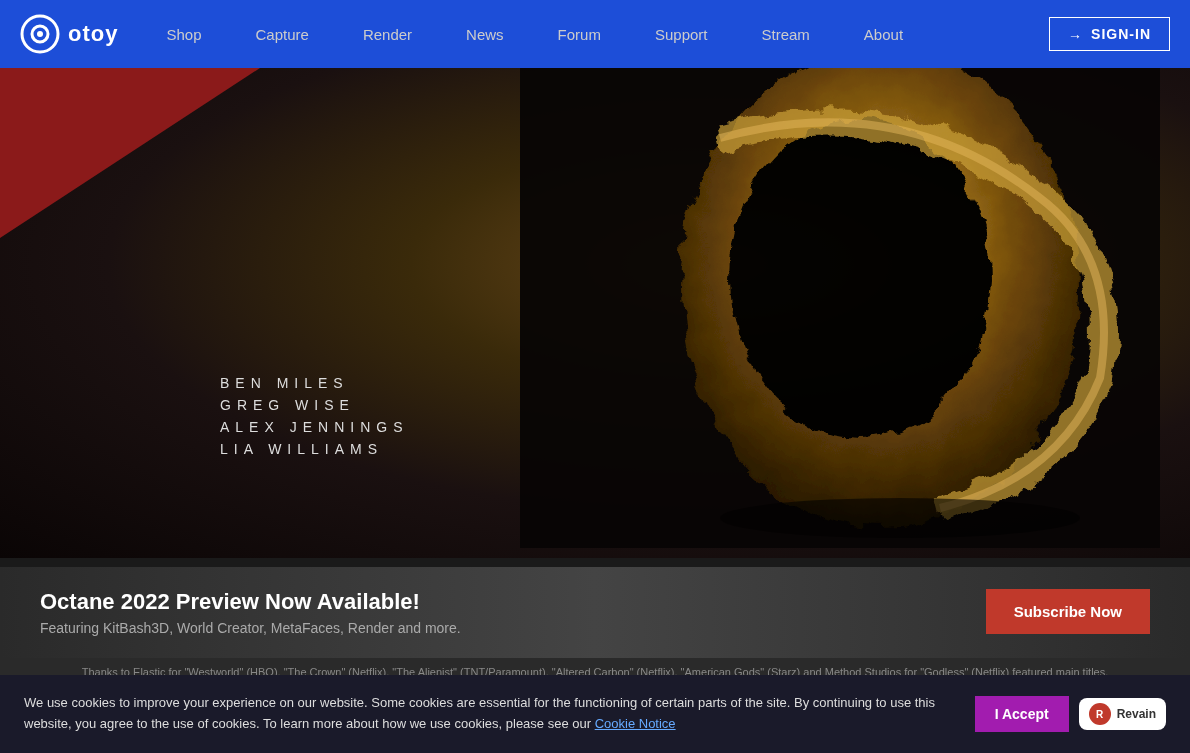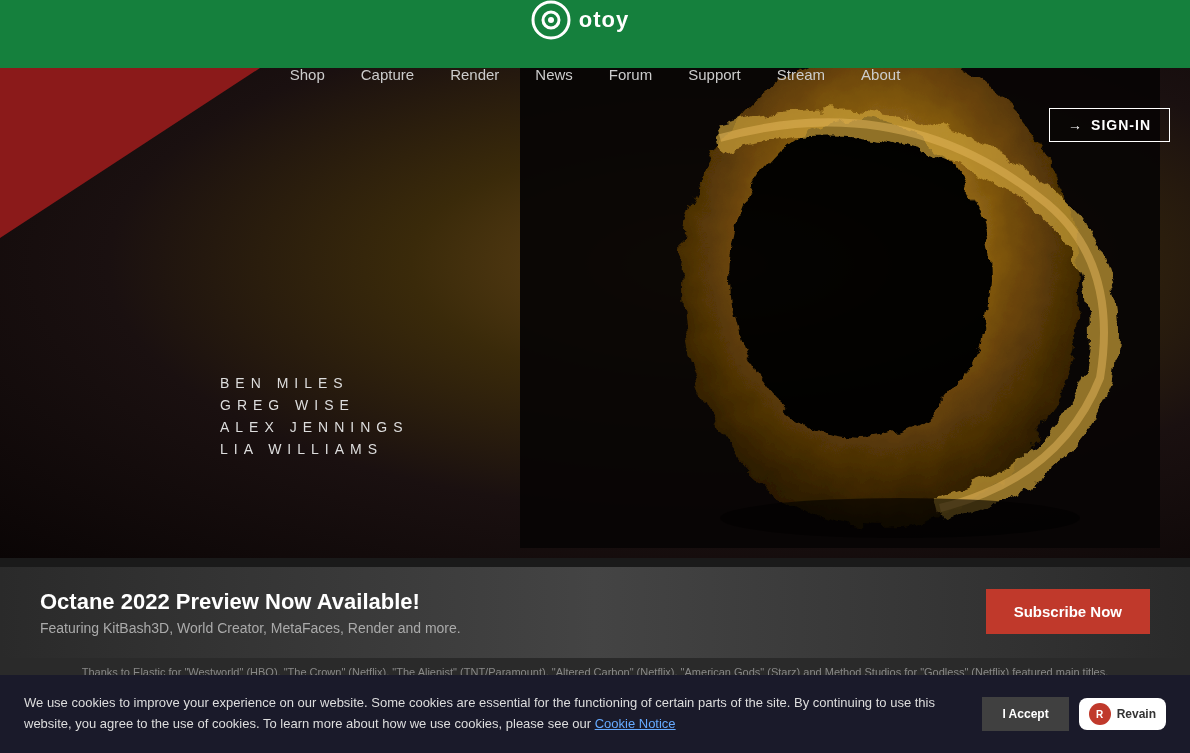--- a/index.html
+++ b/index.html
@@ -1,48 +1,47 @@
 <!DOCTYPE html>
 <html><head>
   <meta charset="utf-8">
   <style>
     * { margin: 0; padding: 0; box-sizing: border-box; }
     body { font-family: Arial, Helvetica, sans-serif; background: #1a1a1a; width: 1190px; overflow-x: hidden; }
 
     
     .navbar {
-      background: #15803d;
+      background: #1d4ed8;
       display: flex;
       align-items: center;
       height: 68px;
       padding: 0 20px;
       position: relative;
       z-index: 10;
-      flex-direction: column;
     }
     .logo-area {
       display: flex;
       align-items: center;
       gap: 8px;
       margin-right: 30px;
     }
     .logo-icon {
       width: 40px;
       height: 40px;
     }
     .logo-text {
       color: white;
       font-size: 22px;
       font-weight: bold;
       letter-spacing: 1px;
     }
     .nav-links {
       display: flex;
       align-items: flex-start;
-      gap: 0;
+      gap: 18px;
       flex: 1;
     }
     .nav-item {
       color: #ccc;
       text-decoration: none;
       font-size: 15px;
       padding: 0 18px;
       height: 68px;
       display: flex;
       align-items: center;
@@ -206,25 +205,25 @@
       text-decoration: underline;
       cursor: pointer;
     }
     .cookie-right {
       display: flex;
       align-items: center;
       gap: 10px;
       margin-left: 20px;
     }
     .accept-btn {
-      background: #404040;
+      background: #a21caf;
       color: white;
       border: none;
       padding: 10px 20px;
-      font-size: 12px;
+      font-size: 14px;
       font-weight: bold;
       cursor: pointer;
       white-space: nowrap;
     }
     .revain-badge {
       background: #fff;
       border-radius: 8px;
       padding: 5px 10px;
       display: flex;
       align-items: center;

